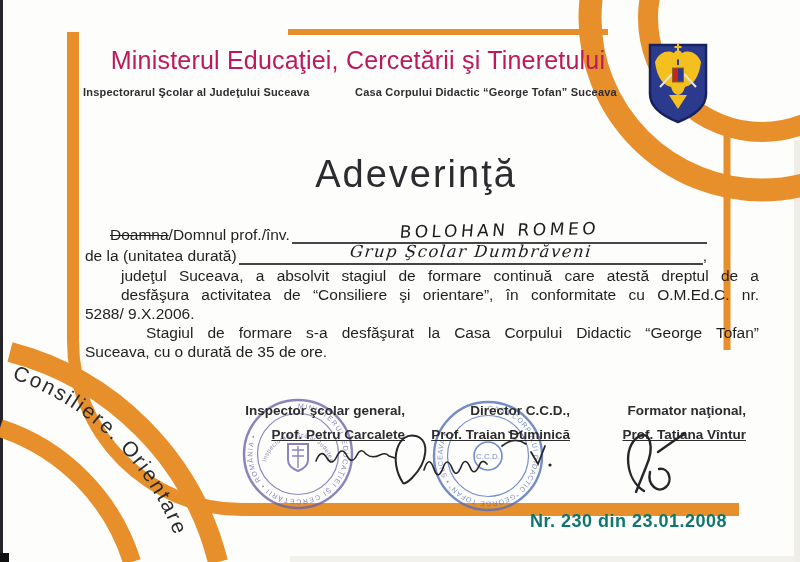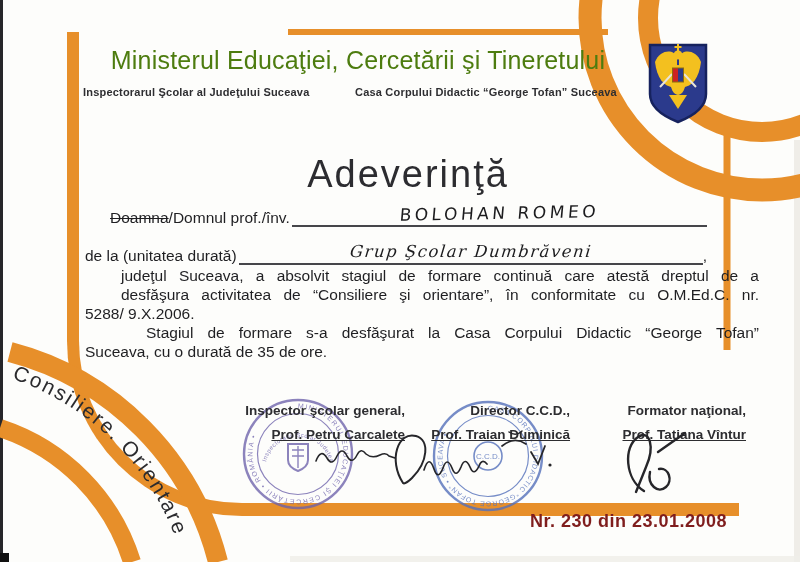--- a/index.html
+++ b/index.html
@@ -14,33 +14,33 @@
   .scan-bottom{left:290px;top:556px;width:510px;height:6px;background:#efede8;opacity:.8;}
 
   
   .frame{left:67px;top:32px;width:660px;height:471px;
          border-left:12px solid #E78F2A;border-bottom:13px solid #E78F2A;
          border-bottom-left-radius:175px;}
   .topbar{left:288px;top:29px;width:320px;height:6px;background:#E78F2A;}
 
   
   .ministry{left:98px;top:46px;width:520px;text-align:center;font-size:25px;
-            color:#4d7c0f;letter-spacing:.2px;}
+            color:#be185d;letter-spacing:.2px;}
   .subhead{top:86px;font-size:11px;font-weight:bold;color:#2e2e31;letter-spacing:.2px;}
   .sub-left{left:83px;}
   .sub-right{left:355px;}
 
   
-  .doc-title{left:258px;top:153px;width:300px;text-align:center;font-size:38px;
+  .doc-title{left:266px;top:153px;width:300px;text-align:center;font-size:38px;
              letter-spacing:2px;color:#2c2c30;}
 
   
   .bline{font-size:15.5px;color:#1f1f22;}
   .row{display:flex;align-items:flex-end;}
-  .l1{left:110px;top:205px;width:597px;}
+  .l1{left:110px;top:222px;width:597px;}
   .l2{left:85px;top:244px;width:622px;}
   .strike{text-decoration:line-through;}
   .fill{flex:1;border-bottom:2px solid #46464a;text-align:center;margin-left:2px;}
   .hw1{display:inline-block;font-family:"DejaVu Sans",sans-serif;font-size:17px;
        letter-spacing:3.5px;color:#1c1c1e;transform:skewX(-6deg) rotate(-1deg);
        position:relative;top:-2px;}
   .hw2{display:inline-block;font-family:"DejaVu Serif",serif;font-style:italic;
        font-size:16.5px;letter-spacing:1.5px;color:#1c1c1e;transform:skewX(-6deg);
        position:relative;top:-2px;}
   .jline{left:85px;width:638px;text-align:justify;text-align-last:justify;margin-left:36px;}
@@ -49,21 +49,21 @@
   .l6{top:324px;padding-left:25px;width:613px;} .l7{top:343px;}
 
   
   .sig{top:403px;text-align:right;font-size:13.5px;font-weight:bold;color:#2d2d30;}
   .sig .name{margin-top:9px;text-decoration:underline;}
   .sig1{left:205px;width:200px;}
   .sig2{left:405px;width:165px;}
   .sig3{left:578px;width:168px;}
 
   
-  .docnr{left:530px;top:511px;font-size:18px;font-weight:bold;color:#7f1d1d;letter-spacing:.5px;text-align:right;}
+  .docnr{left:530px;top:511px;font-size:18px;font-weight:bold;color:#0f766e;letter-spacing:.5px;text-align:right;}
 
   svg{position:absolute;overflow:hidden;}
   .curvetext{font-family:"Liberation Sans",sans-serif;font-size:21px;
              letter-spacing:2px;fill:#2b2b2e;}
   .stamp-text{font-family:"Liberation Sans",sans-serif;}
 </style>
 </head>
 <body>
 
 <div class="abs scan-left"></div>

